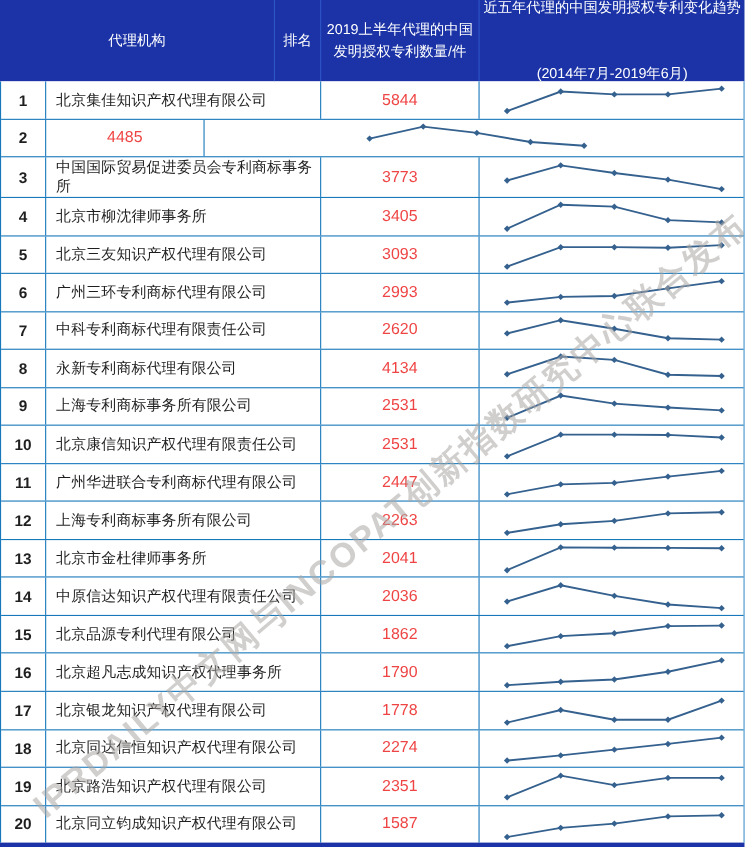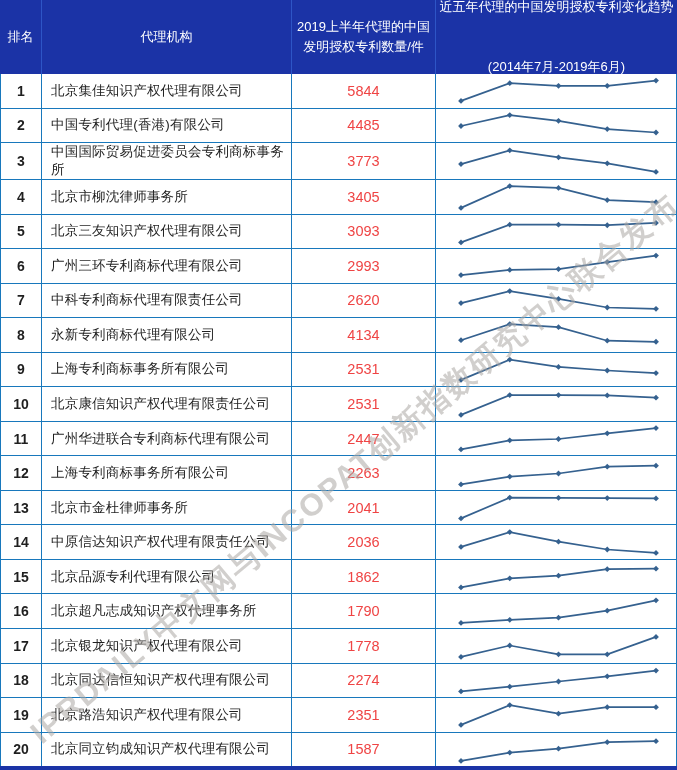--- a/index.html
+++ b/index.html
@@ -46,25 +46,25 @@
     transform:rotate(-40deg);transform-origin:center center;
     pointer-events:none;z-index:10;font-weight:bold;
   }
 </style>
 </head>
 <body>
 
 <div class="table">
 
   <div class="thead">
+    <div class="th th-agency">
+      <span>代理机构</span>
+    </div>
     <div class="th th-rank">
       <span>排名</span>
-    </div>
-    <div class="th th-agency">
-      <span>代理机构</span>
     </div>
     <div class="th th-count">
       <span>2019上半年代理的中国</span>
       <span>发明授权专利数量/件</span>
     </div>
     <div class="th th-trend">
       <span>近五年代理的中国发明授权专利变化趋势</span>
       <span>(2014年7月-2019年6月)</span>
     </div>
   </div>
@@ -81,21 +81,20 @@
             <path d="M 72.75 6.299999999999999 L 75.65 9.2 L 72.75 12.1 L 69.85 9.2 Z" fill="#35618F"></path>
             <path d="M 121.5 8.9 L 124.4 11.8 L 121.5 14.700000000000001 L 118.6 11.8 Z" fill="#35618F"></path>
             <path d="M 170.25 8.9 L 173.15 11.8 L 170.25 14.700000000000001 L 167.35 11.8 Z" fill="#35618F"></path>
             <path d="M 219 3.699999999999998 L 221.9 6.599999999999998 L 219 9.499999999999998 L 216.1 6.599999999999998 Z" fill="#35618F"></path>
           </svg>
         </div>
   </div>
 
   <div class="row">
     <div class="cell c-rank">2</div>
-    <div class="cell c-agency">中国专利代理(香港)有限公司</div>
     <div class="cell c-count">4485</div>
     <div class="cell c-trend">
           <svg width="239" height="33">
             <polyline points="24.0,17.0 72.8,6.1 121.5,11.8 170.3,20.1 219.0,23.5" fill="none" stroke="#35618F" stroke-width="1.7"></polyline>
             <path d="M 24 14.1 L 26.9 17 L 24 19.9 L 21.1 17 Z" fill="#35618F"></path>
             <path d="M 72.75 3.1799999999999984 L 75.65 6.079999999999998 L 72.75 8.979999999999999 L 69.85 6.079999999999998 Z" fill="#35618F"></path>
             <path d="M 121.5 8.9 L 124.4 11.8 L 121.5 14.700000000000001 L 118.6 11.8 Z" fill="#35618F"></path>
             <path d="M 170.25 17.22 L 173.15 20.119999999999997 L 170.25 23.019999999999996 L 167.35 20.119999999999997 Z" fill="#35618F"></path>
             <path d="M 219 20.6 L 221.9 23.5 L 219 26.4 L 216.1 23.5 Z" fill="#35618F"></path>
           </svg>

